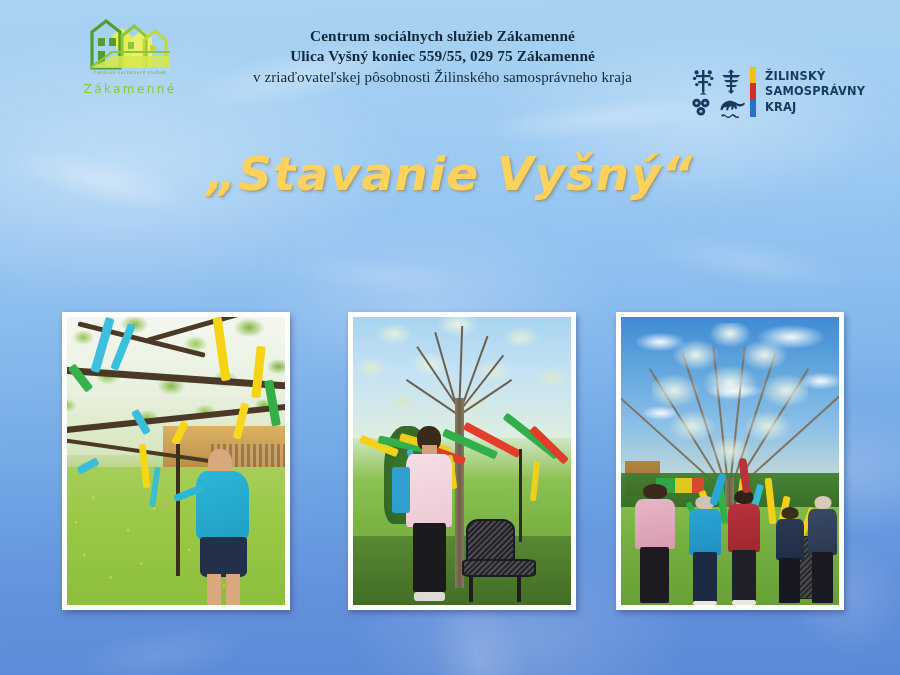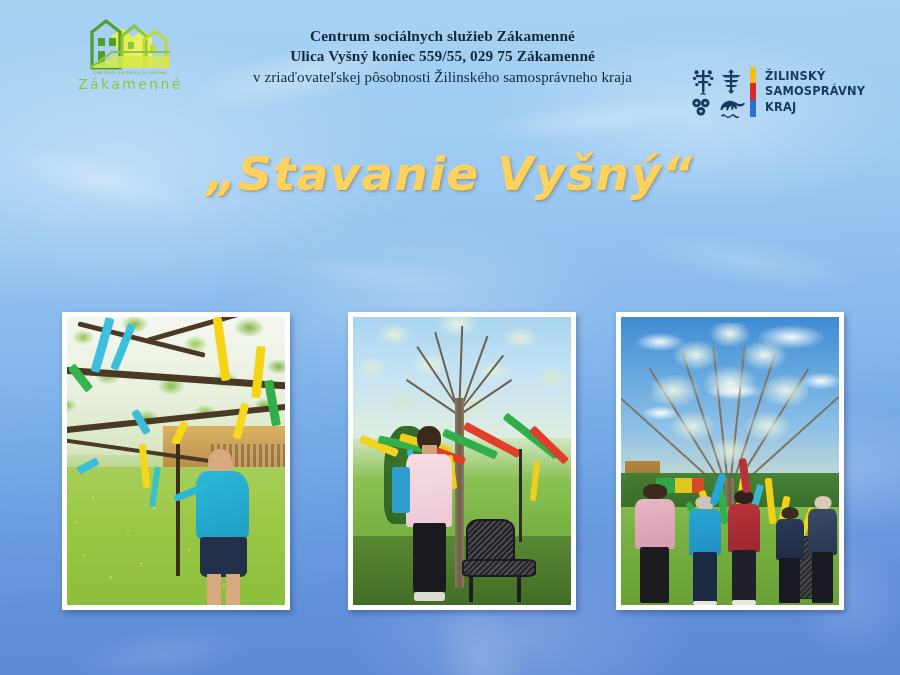--- a/index.html
+++ b/index.html
@@ -39,21 +39,21 @@
   
   #header { position: absolute; left: 0; top: 0; width: 900px; height: 100px; }
 
   #logo-csszk { position: absolute; left: 78px; top: 18px; width: 104px; height: 76px; }
   #logo-csszk .houses { position: relative; width: 104px; height: 52px; }
   #logo-csszk .hname {
     text-align: center; font-family: "DejaVu Sans", sans-serif;
     color: #7fb52e; letter-spacing: .4px; line-height: 1.15;
   }
   #logo-csszk .hname .l1 { font-size: 4.4px; letter-spacing: .5px; color: #86a840; }
-  #logo-csszk .hname .l2 { font-size: 14px; letter-spacing: 2.4px; color: #8cc63f; margin-top: 1px; }
+  #logo-csszk .hname .l2 { font-size: 12px; letter-spacing: 2.4px; color: #8cc63f; margin-top: 8px; }
 
   #org-block {
     position: absolute; left: 195px; top: 26px; width: 495px;
     text-align: center; color: #132a3d; line-height: 1.33;
   }
   #org-block .l1, #org-block .l2 { font-weight: bold; font-size: 15.3px; letter-spacing: .1px; }
   #org-block .l3 { font-size: 15.1px; letter-spacing: .05px; }
 
   #logo-zsk { position: absolute; left: 690px; top: 24px; width: 150px; height: 58px; display: flex; align-items: center; margin-top: 39px; }
   #logo-zsk .crest { width: 56px; height: 52px; flex: 0 0 auto; }

